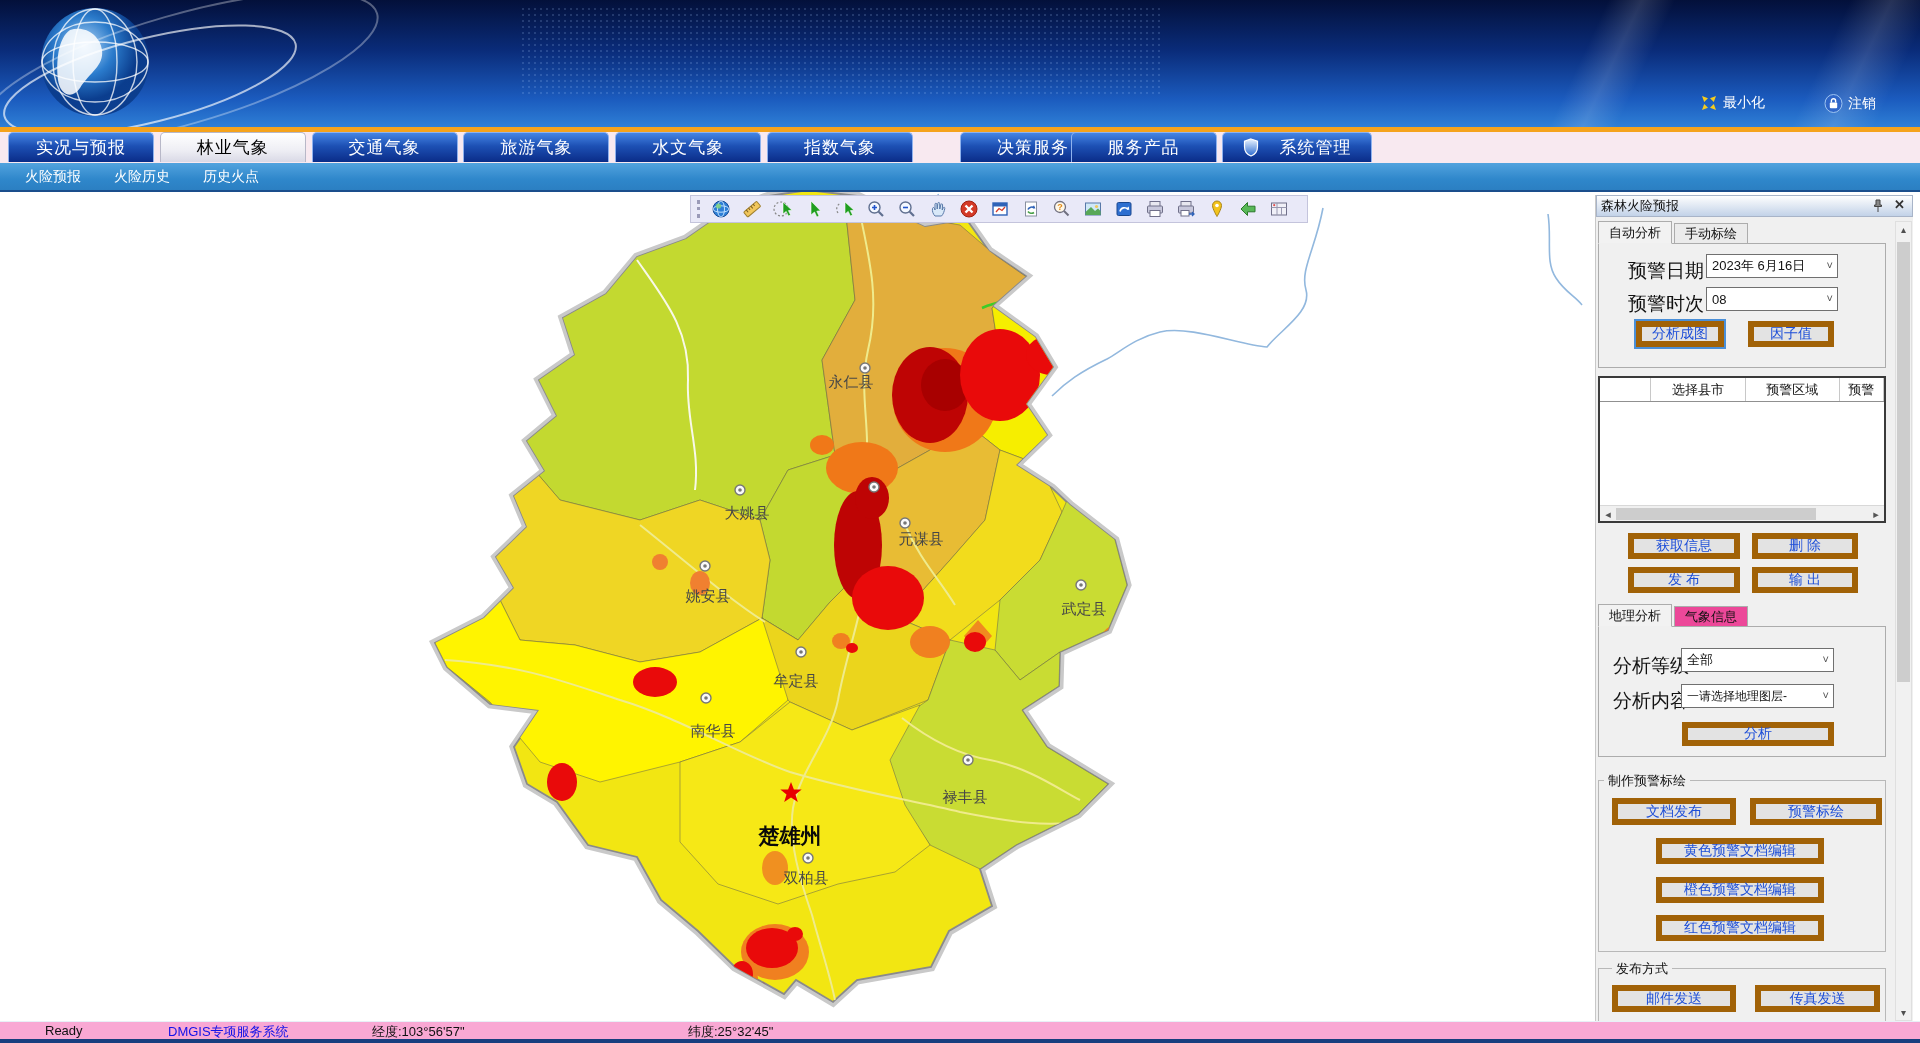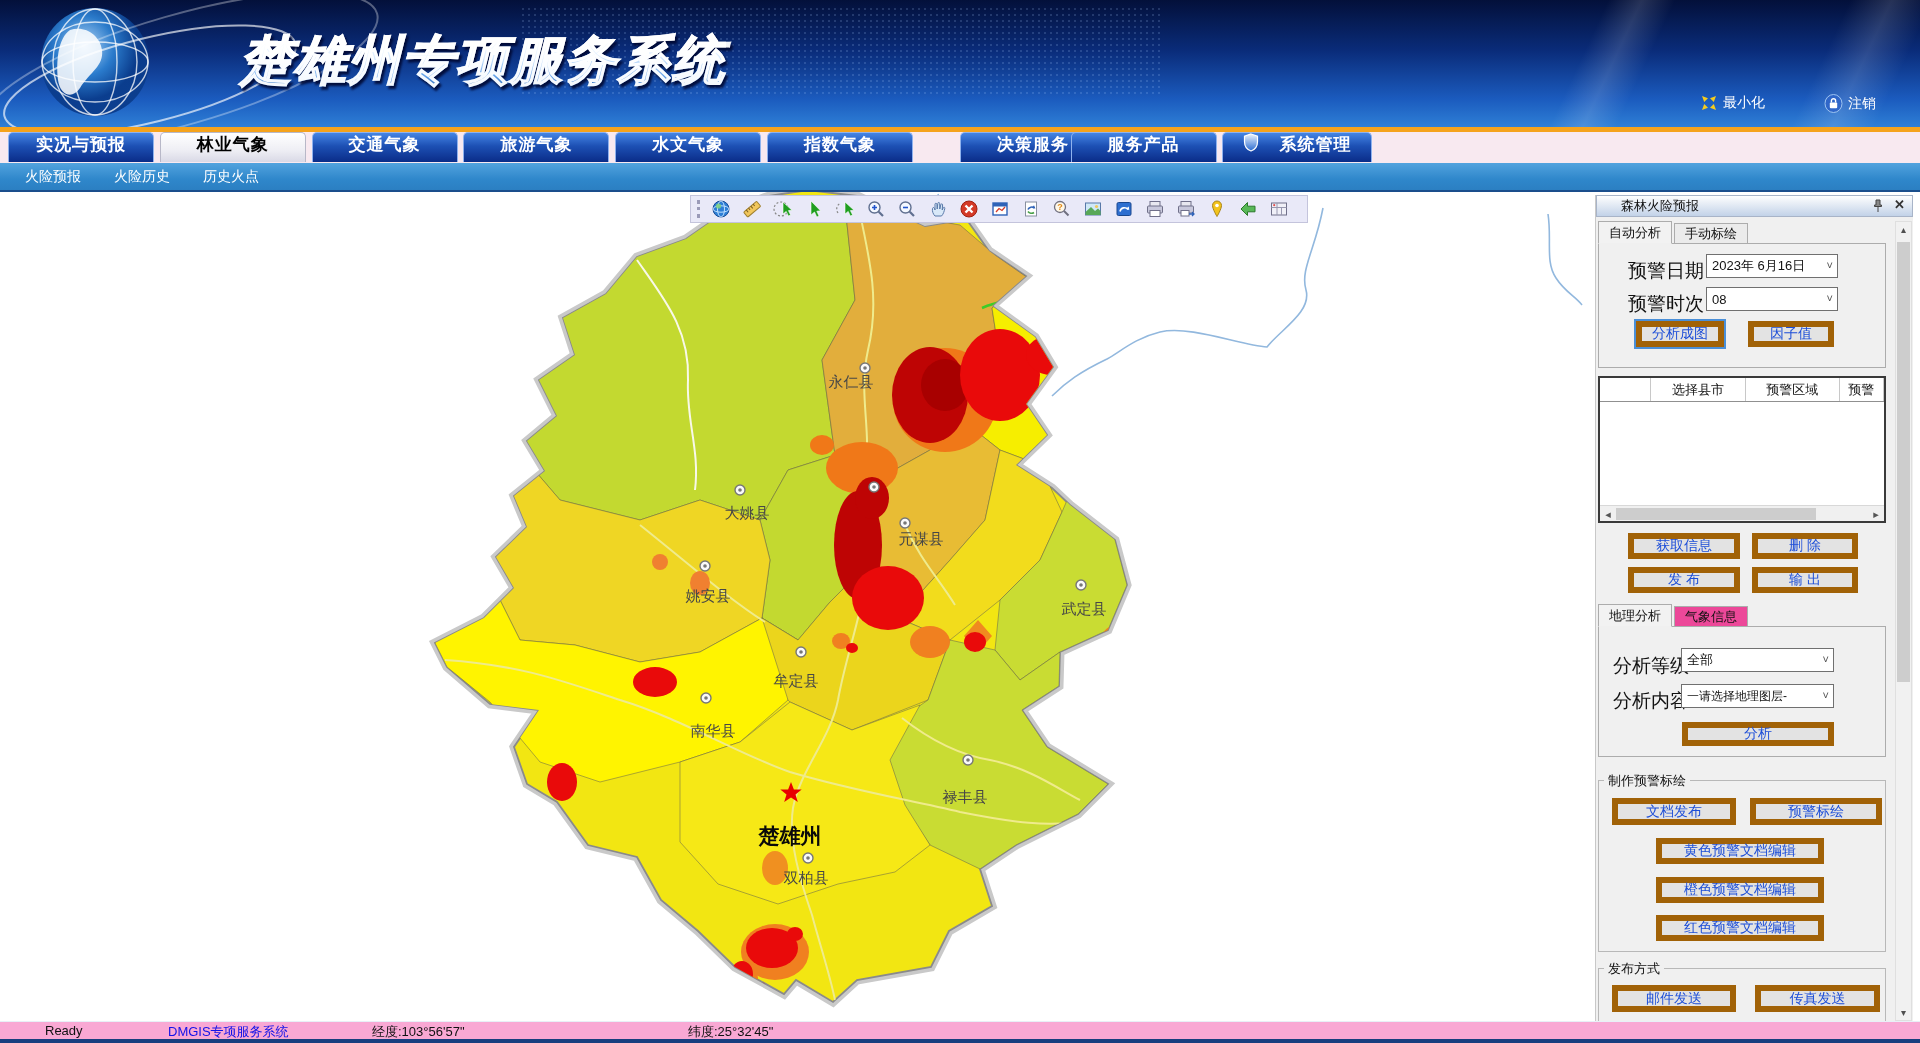--- a/index.html
+++ b/index.html
@@ -6,38 +6,38 @@
 #root{position:relative;width:1920px;height:1043px;background:#fff;overflow:hidden;font-family:"Liberation Sans",sans-serif}
 
 .hdr{position:absolute;left:0;top:0;width:1920px;height:127px;background:linear-gradient(180deg,#03103A 0%,#0A2C7A 40%,#1B5BBE 78%,#2E7FD6 100%);overflow:hidden}
 .streak{position:absolute;top:-40px;height:260px;width:300px;background:linear-gradient(115deg,transparent 42%,rgba(255,255,255,.14) 50%,transparent 58%)}
 .dots{position:absolute;left:520px;top:6px;width:640px;height:88px;background-image:radial-gradient(rgba(170,205,255,.4) 1px,transparent 1.4px);background-size:6px 6px;opacity:.45}
 .title{position:absolute;left:240px;top:26px;font-size:52px;font-weight:bold;font-style:italic;letter-spacing:2px;background:linear-gradient(180deg,#FFFFFF 22%,#D6EAFF 45%,#5E9EE8 72%,#16488C 100%);-webkit-background-clip:text;background-clip:text;color:transparent;-webkit-text-stroke:1.5px rgba(255,255,255,.95);filter:drop-shadow(2px 3px 1px rgba(0,8,50,.9))}
 .winctl{position:absolute;top:94px;display:flex;align-items:center;gap:5px;color:#fff;font-size:14px}
 
 .orange{position:absolute;left:0;top:127px;width:1920px;height:5px;background:#F5A31C}
 .tabstrip{position:absolute;left:0;top:132px;width:1920px;height:31px;background:#F8E9F0}
-.tab{position:absolute;top:0;height:30px;border-radius:5px 5px 0 0;background:linear-gradient(180deg,#4585E4 0%,#1D50B4 45%,#0A2C88 100%);border:1px solid #8FB2EE;border-bottom:none;color:#fff;font-size:17px;font-weight:bold;display:flex;align-items:flex-start;justify-content:center;letter-spacing:1px;box-sizing:border-box;gap:4px}
+.tab{position:absolute;top:0;height:30px;border-radius:5px 5px 0 0;background:linear-gradient(180deg,#4585E4 0%,#1D50B4 45%,#0A2C88 100%);border:1px solid #8FB2EE;border-bottom:none;color:#fff;font-size:17px;font-weight:normal;display:flex;align-items:center;justify-content:center;letter-spacing:1px;box-sizing:border-box;gap:4px}
 .tab.active{background:linear-gradient(180deg,#FFFFFF 0%,#EEEEF4 60%,#D9D9E6 100%);color:#000;border-color:#B8B8C8}
 .subnav{position:absolute;left:0;top:163px;width:1920px;height:27px;background:linear-gradient(180deg,#52A3DE 0%,#2F87CB 60%,#2B7FC2 100%);display:flex;align-items:center;padding-left:25px;gap:33px;box-sizing:border-box}
 .subnav span{color:#fff;font-size:14px}
 .subline{position:absolute;left:0;top:190px;width:1920px;height:2px;background:#1A4E8C}
 
 .toolbar{position:absolute;left:690px;top:195px;width:618px;height:28px;background:#E9E9F8;border:1px solid #C4C4DC;display:flex;align-items:center;padding:0 6px;box-sizing:border-box}
 .grip{width:3px;height:18px;border-left:3px dotted #9A9AB8;margin-right:8px}
 .tbtn{width:20px;height:20px;margin-right:11px;display:flex;align-items:center;justify-content:center}
 
 .legend{position:absolute;left:5px;top:196px;width:245px;height:133px;background:#fff;border:2px solid #151515;box-sizing:border-box;padding-top:13px}
 .lrow{display:flex;align-items:center;height:40px}
 .lsw{width:70px;height:33px;margin-left:9px}
 .llab{margin-left:12px;font-size:23px;color:#2A2A2A;letter-spacing:1px;white-space:nowrap}
 
 .panel{position:absolute;left:1596px;top:195px;width:317px;height:826px;background:#F0F0F0;box-shadow:-1px 0 0 #C8C8C8;font-size:13px;color:#111}
 .panel *{box-sizing:border-box}
-.ptitle{position:absolute;left:0;top:0;width:317px;height:22px;background:linear-gradient(180deg,#FEFEFE,#C2D2E8);border:1px solid #A8B4C8;line-height:20px;padding-left:24px;font-size:13px}
+.ptitle{position:absolute;left:0;top:0;width:317px;height:22px;background:linear-gradient(180deg,#FEFEFE,#C2D2E8);border:1px solid #A8B4C8;line-height:20px;padding-left:4px;font-size:13px}
 .pin{position:absolute;left:276px;top:4px}
 .pclose{position:absolute;left:298px;top:2px;font-size:13px;color:#333;font-weight:bold}
 .ptab{position:absolute;border:1px solid #ACACAC;display:flex;align-items:center;justify-content:center;font-size:13px}
 .pbox{position:absolute;border:1px solid #ACACAC}
 .plabel{position:absolute;font-size:19px}
 .cmb{position:absolute;background:#fff;border:1px solid #707070;display:flex;align-items:center;padding-left:5px;font-size:13px}
 .cmb .cv{position:absolute;right:4px;top:4px;color:#505050;font-size:11px}
 .btn{position:absolute;background:#E3E3E3;border:6px solid #a16207;display:flex;align-items:center;justify-content:center;font-size:14px;color:#1d4ed8}
 .btn.focus{box-shadow:0 0 0 2px #4A8FD8}
 .ptable{position:absolute;left:2px;top:181px;width:288px;height:147px;background:#fff;border:2px solid #3A3A3A}
@@ -201,21 +201,20 @@
       <ellipse cx="95" cy="62" rx="42" ry="53"></ellipse>
       <ellipse cx="95" cy="62" rx="53" ry="20"></ellipse>
       <ellipse cx="95" cy="62" rx="53" ry="40"></ellipse>
     </g>
     <path d="M70,30 C85,25 100,35 102,50 C104,66 90,72 80,88 C72,100 60,95 58,80 C56,62 58,38 70,30 Z" fill="rgba(255,255,255,.85)"></path>
     <g fill="none" stroke="rgba(255,255,255,.65)" stroke-width="2">
       <ellipse cx="150" cy="80" rx="150" ry="42" transform="rotate(-14 150 80)"></ellipse>
       <ellipse cx="180" cy="70" rx="205" ry="55" transform="rotate(-16 180 70)" opacity=".5"></ellipse>
     </g>
   </svg>
-  <div class="title">楚雄州专项服务系统</div>
   <div class="winctl" style="left:1700px">
     <svg width="18" height="18" viewBox="0 0 18 18">
           <path d="M2,2 L8,4.2 L4.2,8 Z M16,2 L13.8,8 L10,4.2 Z M2,16 L4.2,10 L8,13.8 Z M16,16 L10,13.8 L13.8,10 Z" fill="#F6CC1E"></path>
         </svg>
     <span>最小化</span>
   </div>
   <div class="winctl" style="left:1824px">
     <svg width="19" height="19" viewBox="0 0 19 19">
           <ellipse cx="9.5" cy="9.5" rx="8.5" ry="9" fill="#2F66C8" stroke="#9FC4F0"></ellipse>
           <rect x="5.8" y="8.6" width="7.4" height="5.6" rx="1" fill="#fff"></rect>
@@ -464,21 +463,21 @@
 
   <div class="pbox" style="left:2px;top:585px;width:288px;height:172px;border-color:#B8B8B8"></div>
   <div class="fleg" style="left:8px;top:577px">制作预警标绘</div>
   <button class="btn" style="left:16px;top:603px;width:124px;height:27px">文档发布</button>
   <button class="btn" style="left:154px;top:603px;width:132px;height:27px">预警标绘</button>
   <button class="btn" style="left:60px;top:643px;width:168px;height:26px">黄色预警文档编辑</button>
   <button class="btn" style="left:60px;top:682px;width:168px;height:26px">橙色预警文档编辑</button>
   <button class="btn" style="left:60px;top:720px;width:168px;height:26px">红色预警文档编辑</button>
 
   <div class="pbox" style="left:2px;top:773px;width:288px;height:60px;border-color:#B8B8B8"></div>
-  <div class="fleg" style="left:8px;top:765px">发布方式</div>
+  <div class="fleg" style="left:16px;top:765px">发布方式</div>
   <button class="btn" style="left:16px;top:790px;width:124px;height:27px">邮件发送</button>
   <button class="btn" style="left:159px;top:790px;width:125px;height:27px">传真发送</button>
 
   <div class="vscroll">
     <div class="varrow" style="top:2px">▴</div>
     <div class="vthumb"></div>
     <div class="varrow" style="bottom:2px">▾</div>
   </div>
 </aside>
 

